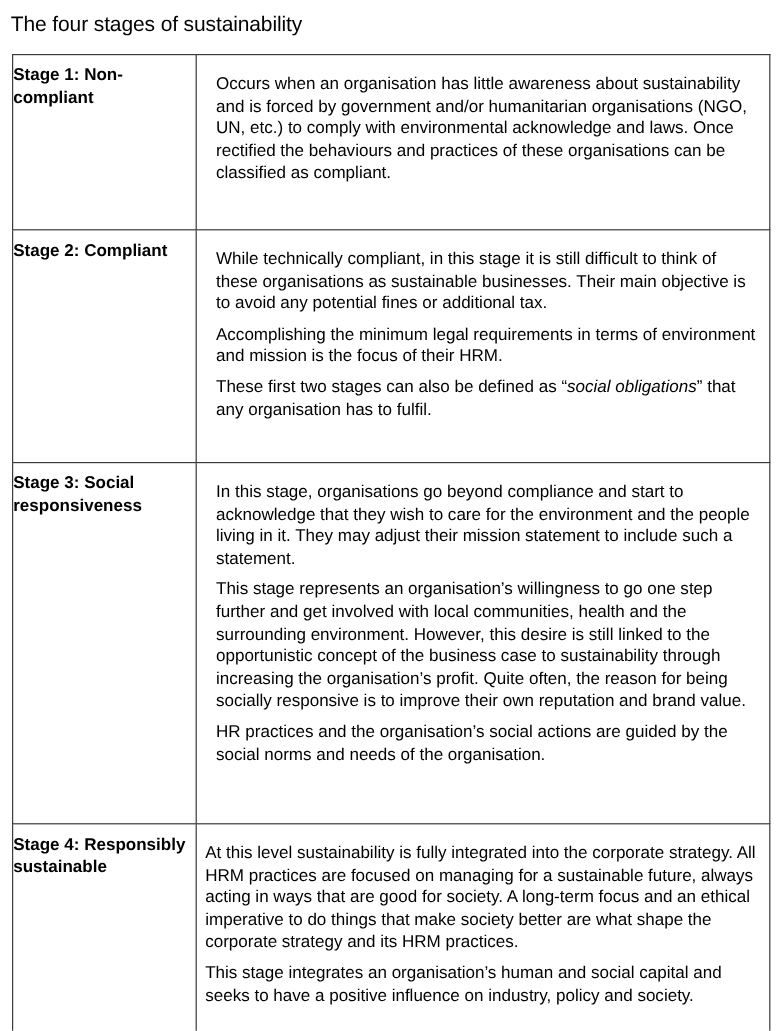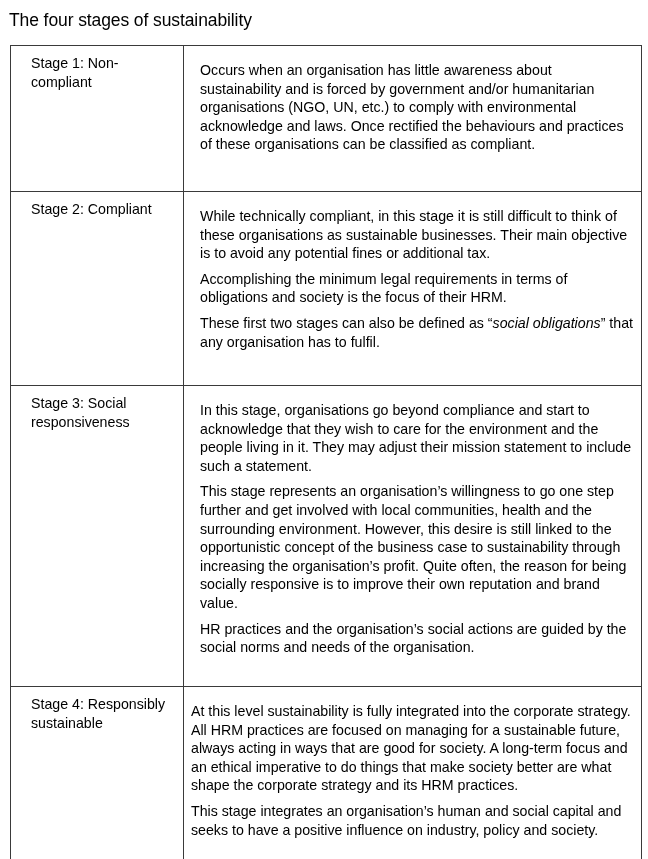--- a/index.html
+++ b/index.html
@@ -34,22 +34,22 @@
       table-layout: fixed;
     }
     table.stages td {
       border: 1.5px solid #3a3a3a;
       vertical-align: top;
       font-size: 14.2px;
       line-height: 18.6px;
     }
     td.stage-label {
       width: 146px;
-      font-weight: normal;
-      padding: 8px 6px 6px 20px;
+      font-weight: bold;
+      padding: 8px 6px 6px 0;
     }
     td.stage-body {
       padding: 15px 6px 6px 16px;
     }
     td.stage-body.tight {
       padding-top: 15px;
       padding-left: 7px;
     }
     td.stage-body p {
       margin: 0 0 7px 0;
@@ -73,21 +73,21 @@
     <tr class="r1">
       <td class="stage-label">Stage 1: Non-compliant</td>
       <td class="stage-body">
         <p>Occurs when an organisation has little awareness about sustainability and is forced by government and/or humanitarian organisations (NGO, UN, etc.) to comply with environmental acknowledge and laws. Once rectified the behaviours and practices of these organisations can be classified as compliant.</p>
       </td>
     </tr>
     <tr class="r2">
       <td class="stage-label">Stage 2: Compliant</td>
       <td class="stage-body">
         <p>While technically compliant, in this stage it is still difficult to think of these organisations as sustainable businesses. Their main objective is to avoid any potential fines or additional tax.</p>
-        <p>Accomplishing the minimum legal requirements in terms of obligations and society is the focus of their HRM.</p>
+        <p>Accomplishing the minimum legal requirements in terms of environment and mission is the focus of their HRM.</p>
         <p><span>These first two stages can also be defined as “</span><em>social obligations</em><span>” that any organisation has to fulfil.</span></p>
       </td>
     </tr>
     <tr class="r3">
       <td class="stage-label">Stage 3: Social responsiveness</td>
       <td class="stage-body">
         <p>In this stage, organisations go beyond compliance and start to acknowledge that they wish to care for the environment and the people living in it. They may adjust their mission statement to include such a statement.</p>
         <p>This stage represents an organisation’s willingness to go one step further and get involved with local communities, health and the surrounding environment. However, this desire is still linked to the opportunistic concept of the business case to sustainability through increasing the organisation’s profit. Quite often, the reason for being socially responsive is to improve their own reputation and brand value.</p>
         <p>HR practices and the organisation’s social actions are guided by the social norms and needs of the organisation.</p>
       </td>

